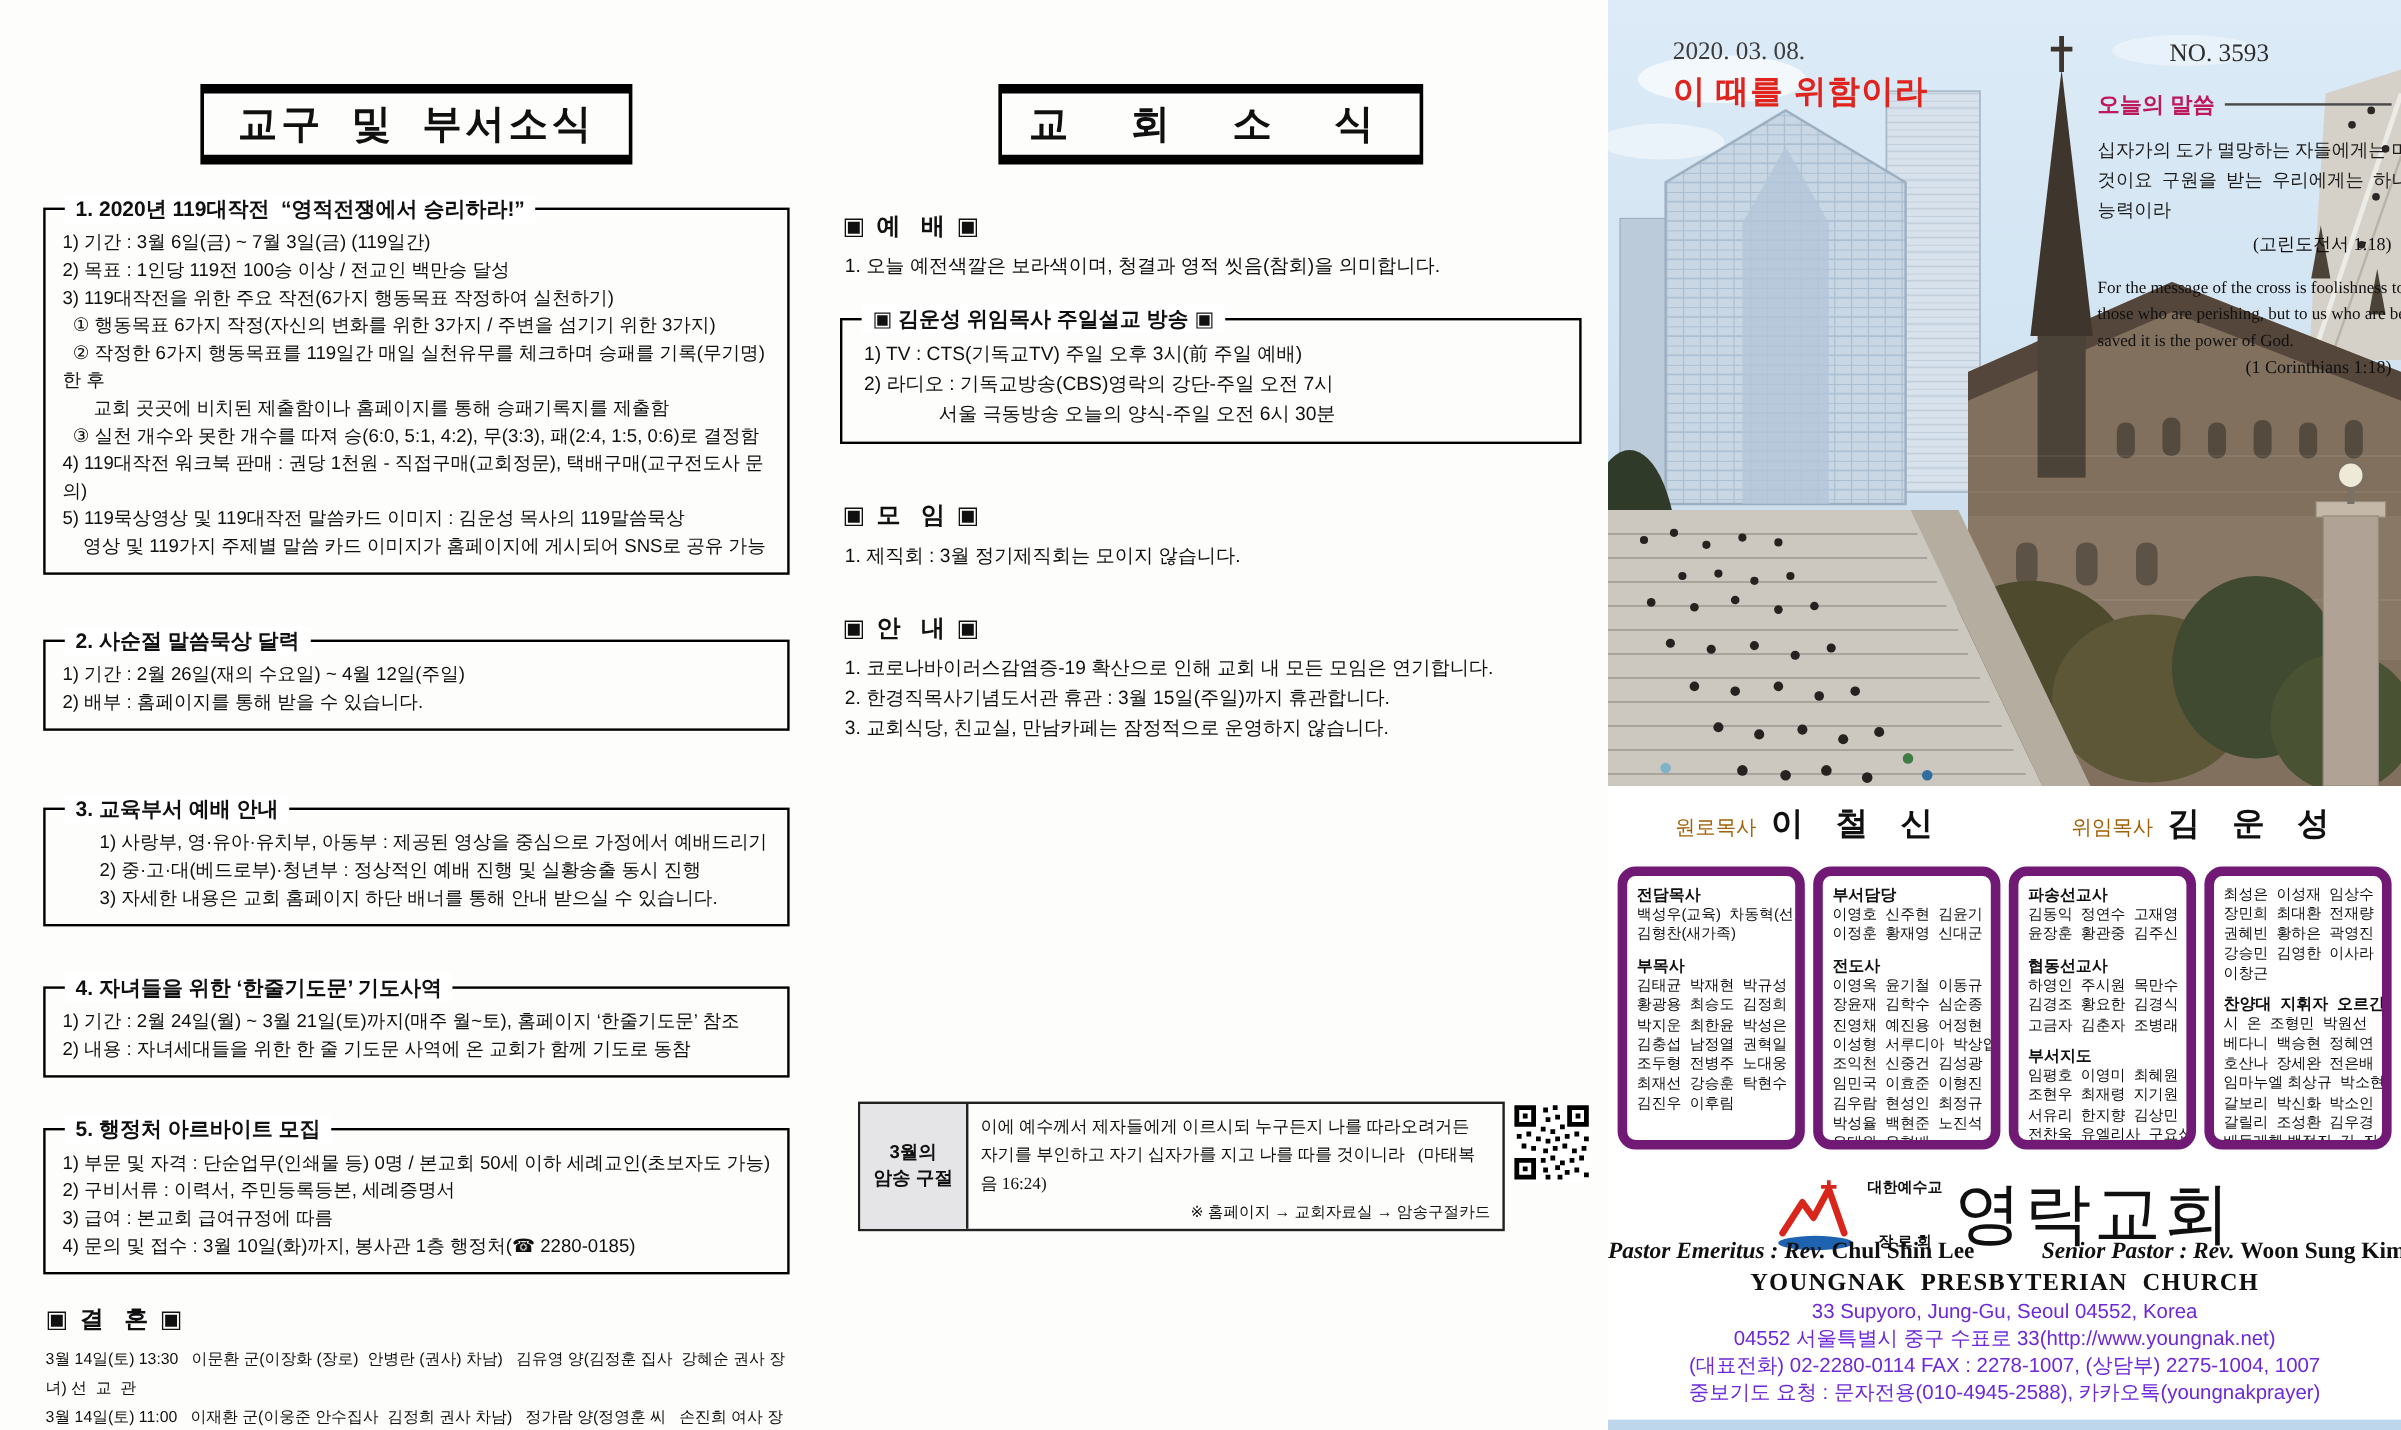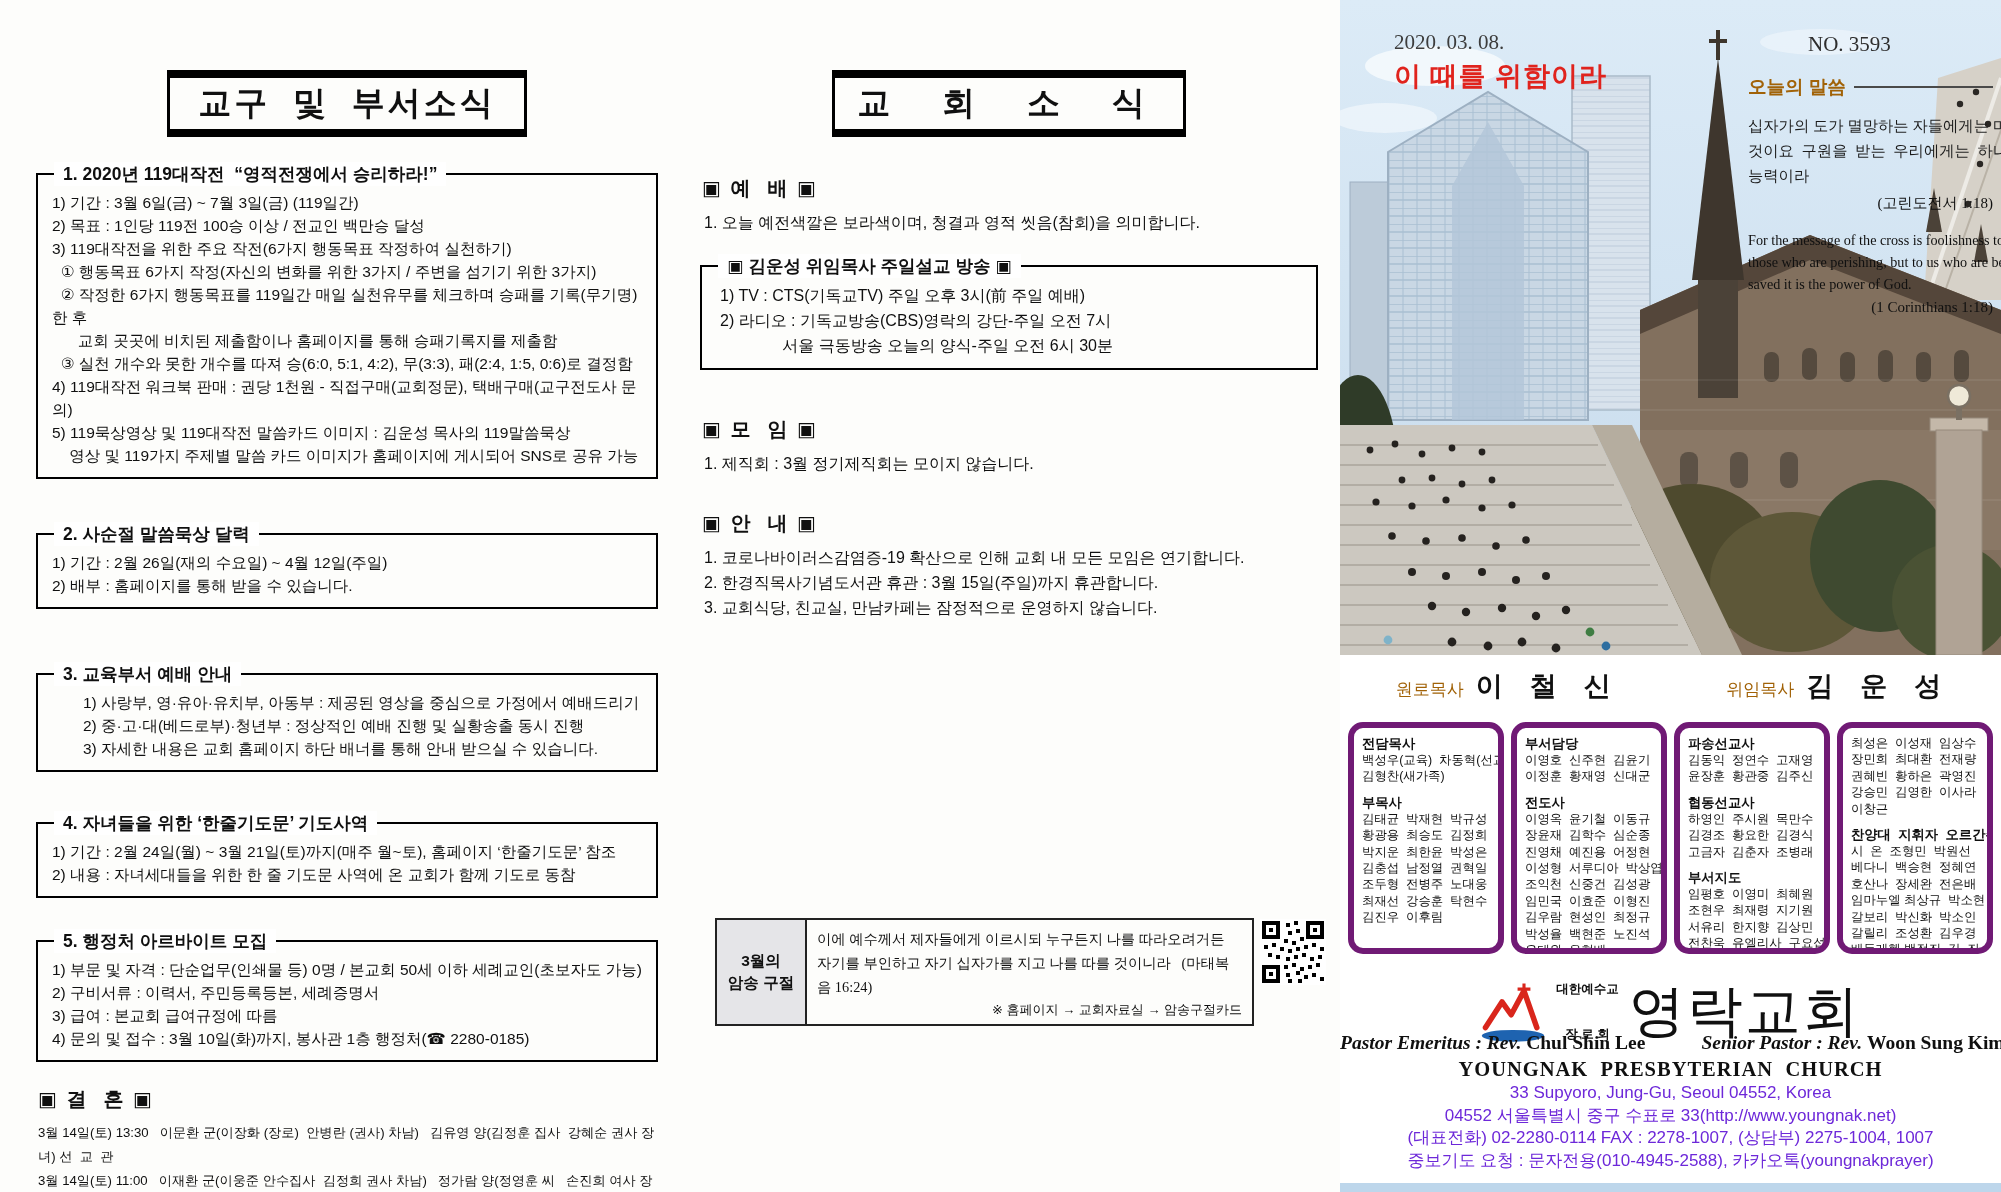--- a/index.html
+++ b/index.html
@@ -48,36 +48,36 @@
 
   
   .photo{position:absolute;top:0;left:0;width:661px;height:655px;display:block;}
   .cover-date{position:absolute;top:30px;left:54px;font-size:21px;color:#3c3c3c;
     font-family:"Liberation Serif","DejaVu Serif",serif;white-space:pre;}
   .cover-redtitle{position:absolute;top:58px;left:54px;font-size:27px;font-weight:900;color:#e0231d;letter-spacing:1px;white-space:pre;}
   .cover-no{position:absolute;top:32px;left:468px;font-size:21px;color:#2e2e2e;
     font-family:"Liberation Serif","DejaVu Serif",serif;white-space:pre;}
   .todays-word{position:absolute;top:74px;left:408px;width:245px;}
   .tw-head{display:flex;align-items:center;gap:8px;}
-  .tw-label{font-size:18.5px;font-weight:800;color:#a16207;white-space:pre;}
+  .tw-label{font-size:18.5px;font-weight:800;color:#be185d;white-space:pre;}
   .tw-rule{flex:1;border-top:2px solid #4a4a4a;height:0;}
   .tw-kr{margin-top:14px;}
   .tw-kr-line{font-size:15.3px;line-height:25px;font-family:"Liberation Serif","DejaVu Serif",serif;color:#1c1c1c;white-space:pre;}
   .tw-ref{font-size:15px;text-align:right;margin-top:6px;font-family:"Liberation Serif","DejaVu Serif",serif;white-space:pre;}
   .tw-en{margin-top:16px;}
   .tw-en-line{font-size:14.2px;line-height:22px;font-family:"Liberation Serif","DejaVu Serif",serif;white-space:pre;}
   .tw-ref.en{margin-top:4px;}
 
   .pastors-row{position:absolute;top:668px;left:0;width:661px;display:flex;justify-content:space-around;}
   .pastor{display:flex;align-items:baseline;gap:12px;}
   .p-label{font-size:17px;color:#a16207;white-space:pre;}
   .p-name{font-size:27px;font-weight:900;letter-spacing:4px;white-space:pre;}
 
   .staff-row{position:absolute;top:722px;left:8px;right:8px;display:flex;gap:7px;}
-  .staff-box{flex:1;height:206px;border:6px solid #701a75;border-radius:15px;padding:7px 8px;overflow:hidden;background:#fff;}
+  .staff-box{flex:1;height:206px;border:8px solid #701a75;border-radius:15px;padding:7px 8px;overflow:hidden;background:#fff;}
   .sg{margin-bottom:9px;}
   .sg-h{font-size:13.3px;font-weight:800;line-height:17px;white-space:pre;}
   .sg-h:empty{display:none;}
   .name-line{font-size:12.4px;line-height:16.4px;white-space:pre;}
 
   .logo-row{position:absolute;top:952px;left:0;width:661px;display:flex;justify-content:center;align-items:center;gap:10px;}
   .logo-icon{width:66px;height:62px;}
   .denom{font-size:12.5px;font-weight:800;line-height:15px;text-align:center;white-space:pre;}
   .church-name{font-size:56px;font-weight:400;letter-spacing:2px;white-space:pre;}
 

